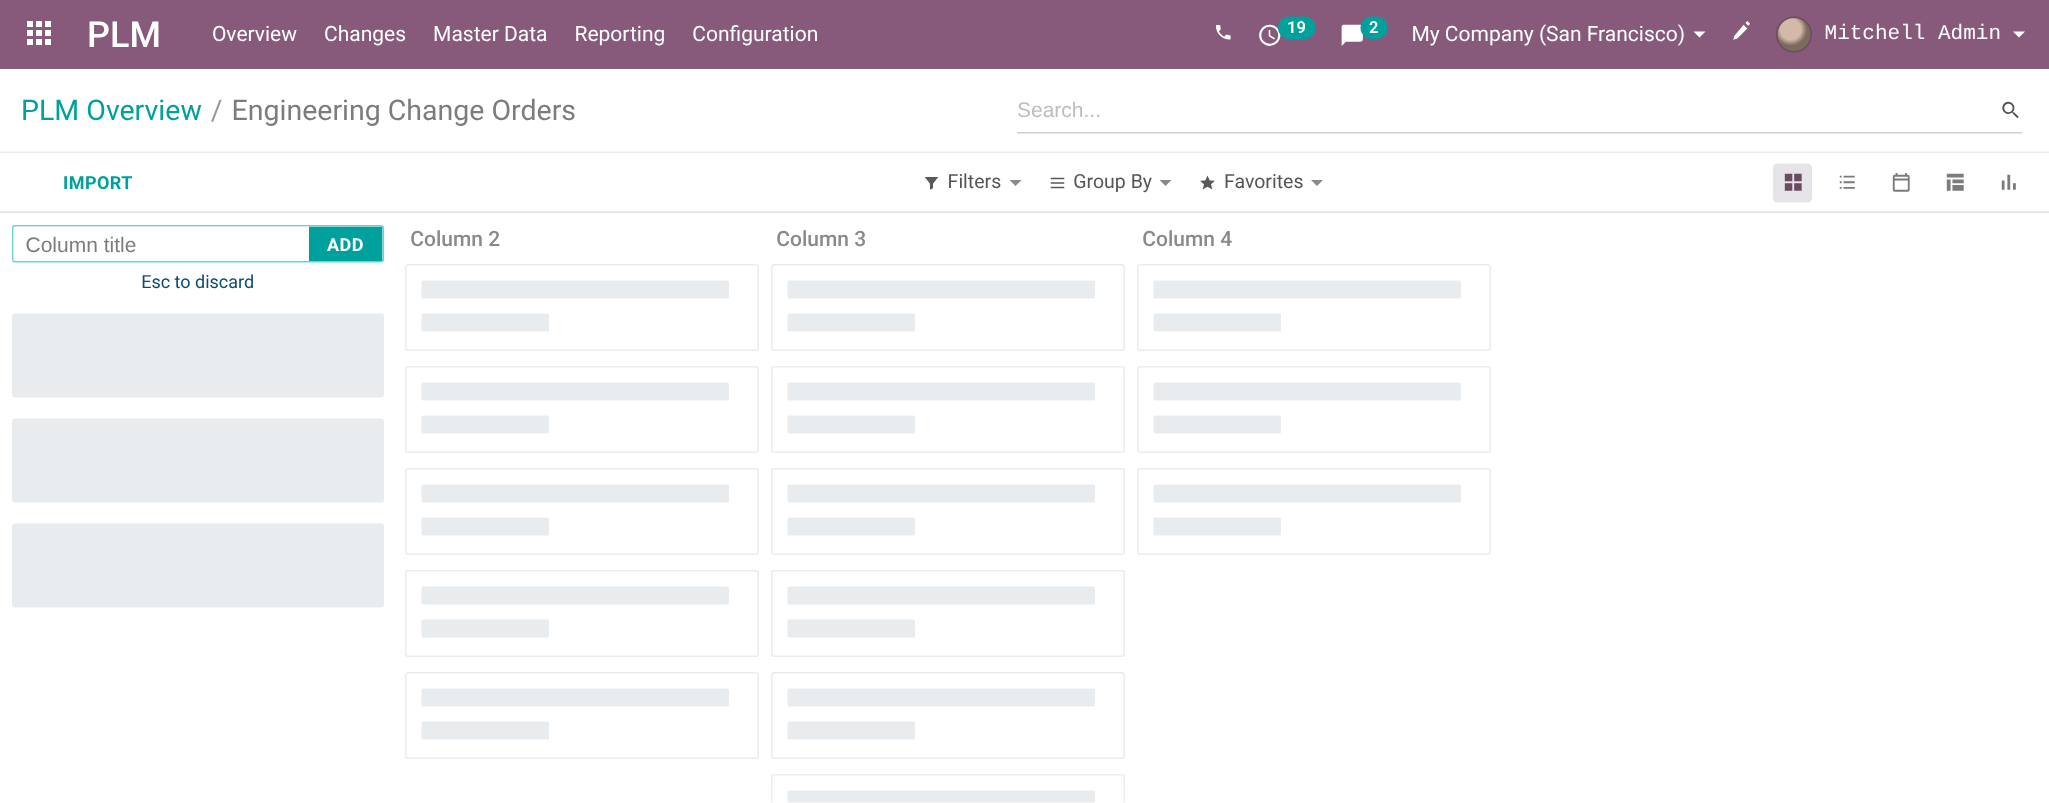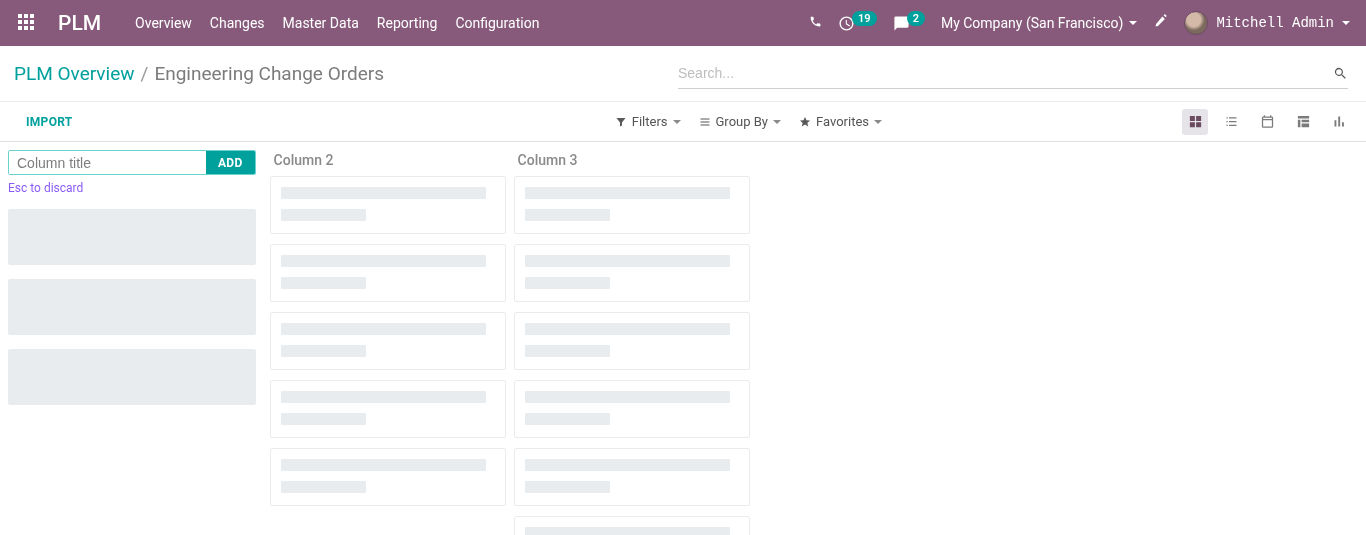--- a/index.html
+++ b/index.html
@@ -25,21 +25,21 @@
   .apps-grid {
     width: 18px; height: 18px;
     display: grid;
     grid-template-columns: repeat(3, 4px);
     grid-template-rows: repeat(3, 4px);
     gap: 2px;
     margin-right: 22px;
     margin-left: 2px;
   }
   .apps-grid span { background: #fff; display: block; }
-  .app-name { font-size: 21px; font-weight: 500; margin-right: 34px; }
+  .app-name { font-size: 24px; font-weight: 500; margin-right: 34px; }
   .nav-items { display: flex; gap: 18px; }
   .nav-item { color: #fff; font-size: 14px; cursor: pointer; }
   .nav-spacer { flex: 1; }
   .nav-right { display: flex; align-items: center; gap: 16px; }
   .phone-icon svg { width: 13px; height: 13px; fill: #fff; }
   .clock-wrap, .chat-wrap { position: relative; display: flex; align-items: center; }
   .clock-wrap svg, .chat-wrap svg { width: 17px; height: 17px; fill: #fff; }
   .badge {
     background: #00a09d;
     color: #fff;
@@ -100,21 +100,21 @@
     align-items: center;
     height: 40px;
     padding: 0 14px;
     border-bottom: 1px solid #e0e0e0;
   }
   .import {
     color: #00a09d;
     font-weight: 700;
     font-size: 12px;
     letter-spacing: .3px;
-    margin-left: 12px;
+    margin-left: 28px;
     cursor: pointer;
   }
   .tool-spacer { flex: 1; }
   .filterbar { display: flex; align-items: center; gap: 18px; font-size: 13px; color: #555; }
   .fchunk { display: flex; align-items: center; gap: 5px; cursor: pointer; }
   .fchunk svg { width: 12px; height: 12px; fill: #595959; }
   .caret-d2 { width: 0; height: 0; border-left: 4px solid transparent; border-right: 4px solid transparent; border-top: 4px solid #8a8a8a; }
   .viewbtns { display: flex; gap: 10px; margin-left: auto; align-items: center; }
   .vbtn {
     width: 26px; height: 26px; border-radius: 3px;
@@ -155,21 +155,21 @@
     background: #00a09d;
     color: #fff;
     font-weight: 700;
     font-size: 12px;
     padding: 0 12px;
     display: flex;
     align-items: center;
     letter-spacing: .3px;
     cursor: pointer;
   }
-  .escdiscard { text-align: left; font-size: 12px; color: #8b5cf6; margin-top: 6px; }
+  .escdiscard { text-align: center; font-size: 12px; color: #0c4a6e; margin-top: 6px; }
   .col0 .ghostcard {
     height: 56px;
     background: #e9ecef;
     border-radius: 2px;
     margin-top: 14px;
   }
 
   .kcol { flex: 0 0 236px; }
   .kcol-title { color: #8a8a8a; font-size: 14px; margin: 2px 0 8px 4px; font-weight: 500; }
   .kcard {
@@ -371,15 +371,30 @@
           <div class="ph-line short"></div>
         </div>
         <div class="kcard">
           <div class="ph-line long"></div>
           <div class="ph-line short"></div>
         </div>
         <div class="kcard">
           <div class="ph-line long"></div>
         </div>
       </div>
+      <div class="kcol">
+        <div class="kcol-title">Column 4</div>
+        <div class="kcard">
+          <div class="ph-line long"></div>
+          <div class="ph-line short"></div>
+        </div>
+        <div class="kcard">
+          <div class="ph-line long"></div>
+          <div class="ph-line short"></div>
+        </div>
+        <div class="kcard">
+          <div class="ph-line long"></div>
+          <div class="ph-line short"></div>
+        </div>
+      </div>
     </div>
 
 </div>
 
 </body></html>

